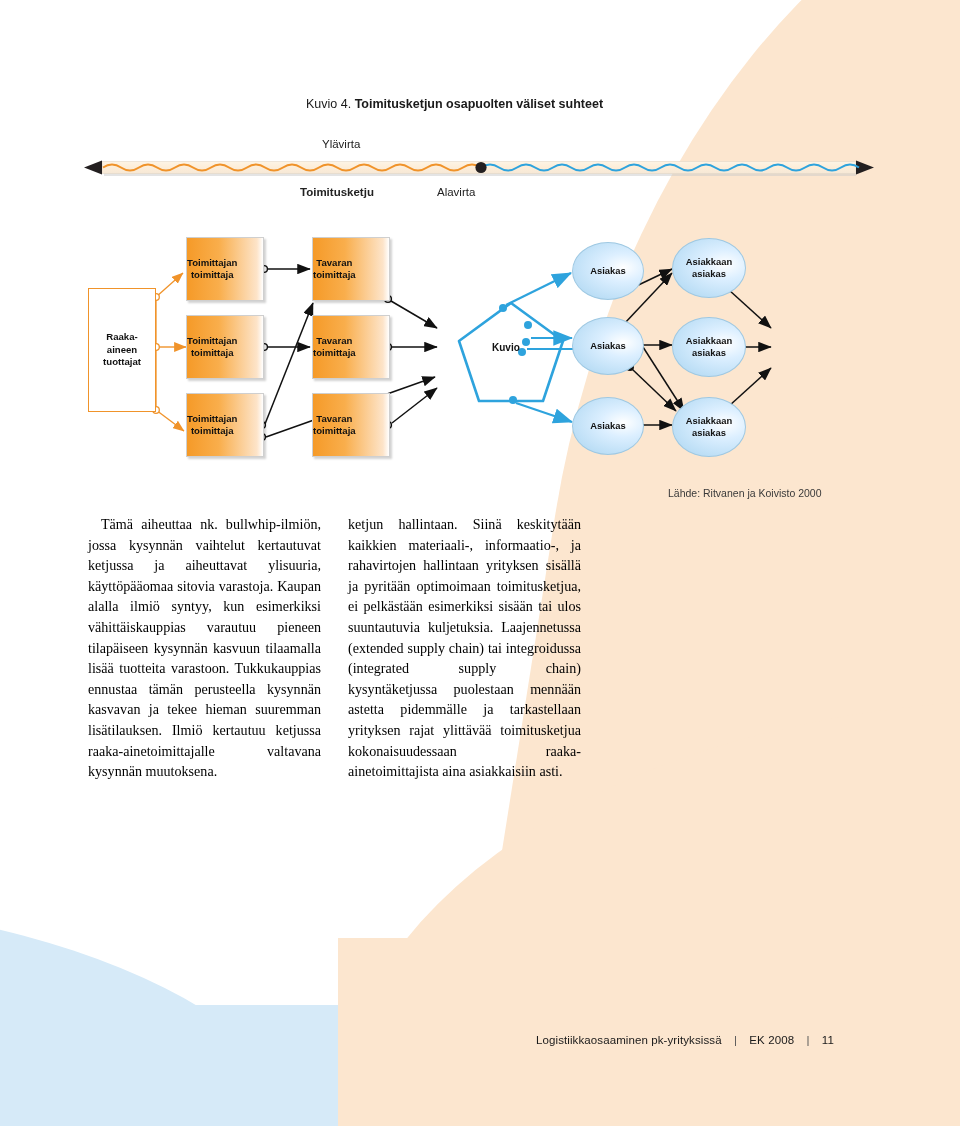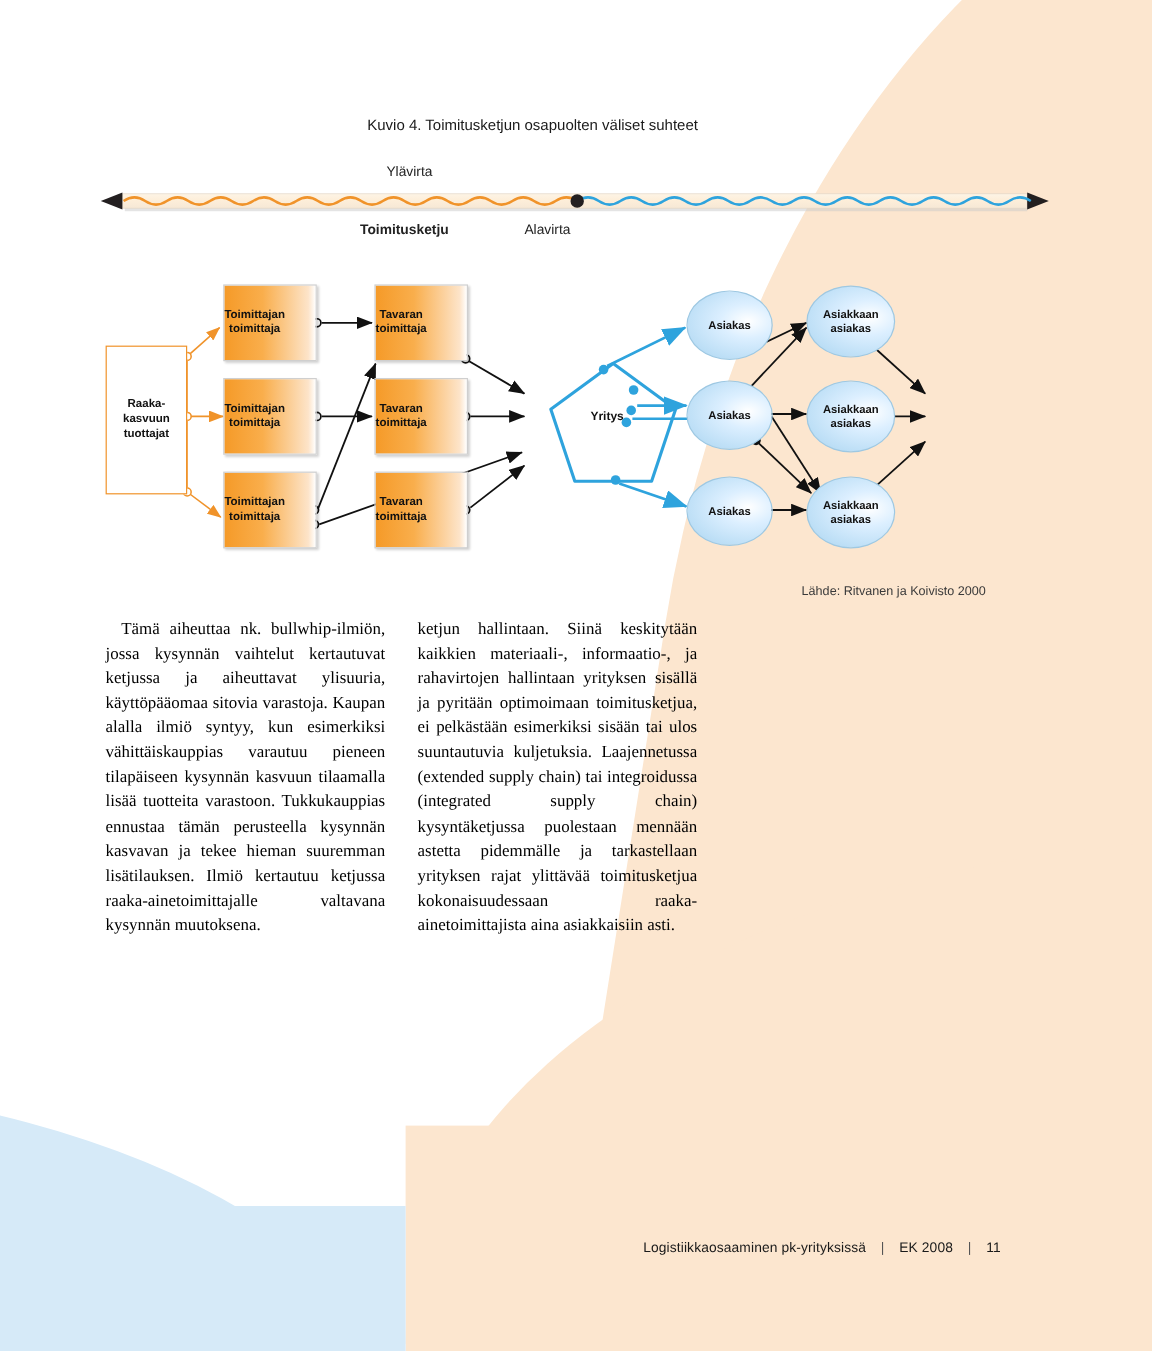--- a/index.html
+++ b/index.html
@@ -51,21 +51,21 @@
   .page{
     position:absolute;inset:0;z-index:5;
   }
 
   
   .caption{
     position:absolute; left:306px; top:97px;
     font-size:12.5px; color:#1a1a1a; white-space:nowrap;
   }
   .caption .kuvio{font-weight:400;}
-  .caption .ttl{font-weight:400;}
+  .caption .ttl{font-weight:700;}
 
   
   .flowbar-wrap{position:absolute;left:80px;top:157px;width:800px;height:22px;}
   .flow-label{
     position:absolute;font-size:11.5px;color:#222;white-space:nowrap;
   }
   .lbl-ylavirta{left:322px;top:138px;font-weight:400;}
   .lbl-toimitusketju{left:300px;top:186px;font-weight:700;}
   .lbl-alavirta{left:437px;top:186px;font-weight:400;}
 
@@ -248,21 +248,21 @@
       <circle cx="726" cy="63" r="4" fill="#111"></circle>
       <path d="M729,65 L771,103" stroke="#111" stroke-width="1.5" fill="none" marker-end="url(#ahB)"></path>
       <circle cx="732" cy="122" r="4" fill="#111"></circle>
       <path d="M736,122 L771,122" stroke="#111" stroke-width="1.5" fill="none" marker-end="url(#ahB)"></path>
       <circle cx="726" cy="183" r="4" fill="#111"></circle>
       <path d="M729,181 L771,143" stroke="#111" stroke-width="1.5" fill="none" marker-end="url(#ahB)"></path>
     </svg>
 
     <div class="rawbox" style="left:88px;top:63px;width:68px;height:124px;">
       <span style="white-space:pre-line">Raaka-
-kasvuun
+aineen
 tuottajat</span>
     </div>
 
     <div class="obox" style="left:186px;top:12px;width:78px;height:64px;">
       <span style="white-space:pre-line">Toimittajan
 toimittaja</span>
     </div>
     <div class="obox" style="left:186px;top:90px;width:78px;height:64px;">
       <span style="white-space:pre-line">Toimittajan
 toimittaja</span>
@@ -278,21 +278,21 @@
     </div>
     <div class="obox" style="left:312px;top:90px;width:78px;height:64px;">
       <span style="white-space:pre-line">Tavaran
 toimittaja</span>
     </div>
     <div class="obox" style="left:312px;top:168px;width:78px;height:64px;">
       <span style="white-space:pre-line">Tavaran
 toimittaja</span>
     </div>
 
-    <div class="penta-label" style="left:492px;top:117px;">Yritys</div>
+    <div class="penta-label" style="left:492px;top:117px;">Kuvio</div>
 
     <div class="circ" style="left:572px;top:17px;width:72px;height:58px;">
       <span>Asiakas</span>
     </div>
     <div class="circ" style="left:572px;top:92px;width:72px;height:58px;">
       <span>Asiakas</span>
     </div>
     <div class="circ" style="left:572px;top:172px;width:72px;height:58px;">
       <span>Asiakas</span>
     </div>

